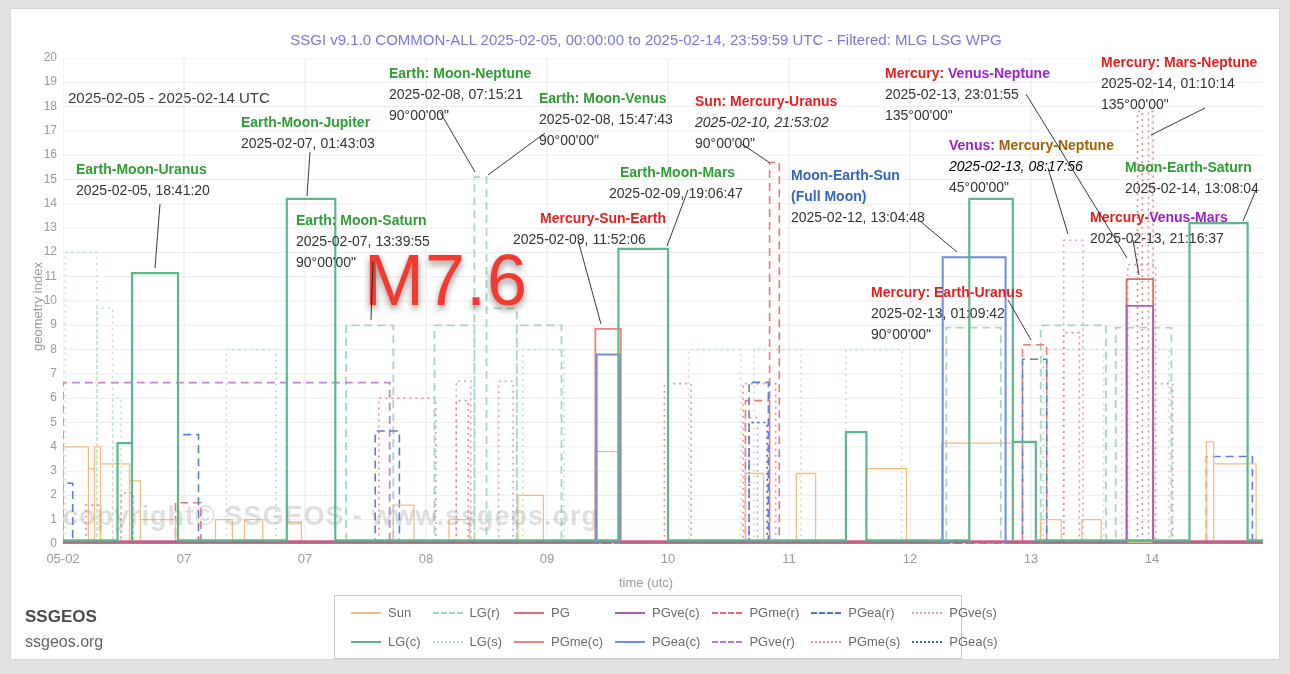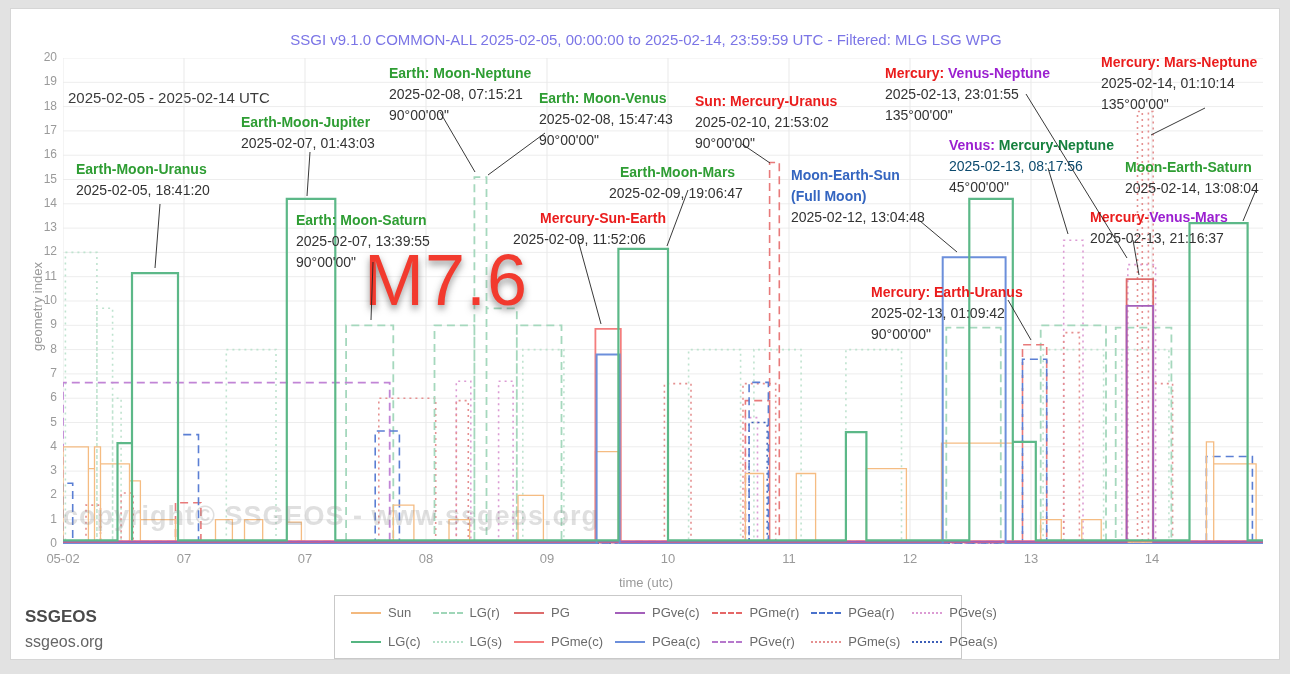--- a/index.html
+++ b/index.html
@@ -142,21 +142,21 @@
           <div><span style="color: rgb(51, 51, 51);">2025-02-08, 07:15:21</span></div>
           <div><span style="color: rgb(51, 51, 51);">90°00'00"</span></div>
         </div>
         <div class="anno" style="left: 528px; top: 79px;">
           <div class="t"><span style="color: rgb(46, 157, 51);">Earth: Moon-Venus</span></div>
           <div><span style="color: rgb(51, 51, 51);">2025-02-08, 15:47:43</span></div>
           <div><span style="color: rgb(51, 51, 51);">90°00'00"</span></div>
         </div>
         <div class="anno" style="left: 684px; top: 82px;">
           <div class="t"><span style="color: rgb(234, 28, 28);">Sun: Mercury-Uranus</span></div>
-          <div><span style="color: rgb(51, 51, 51);">2025-02-10, 21:53:02</span></div>
+          <div><span style="color: rgb(51, 51, 51); font-style: italic;">2025-02-10, 21:53:02</span></div>
           <div><span style="color: rgb(51, 51, 51);">90°00'00"</span></div>
         </div>
         <div class="anno" style="left: 598px; top: 153px;">
           <div class="t"><span style="color: rgb(46, 157, 51); padding-left: 11px;">Earth-Moon-Mars</span></div>
           <div><span style="color: rgb(51, 51, 51);">2025-02-09, 19:06:47</span></div>
         </div>
         <div class="anno" style="left: 502px; top: 199px;">
           <div class="t"><span style="color: rgb(234, 28, 28); padding-left: 27px;">Mercury-Sun-Earth</span></div>
           <div><span style="color: rgb(51, 51, 51);">2025-02-09, 11:52:06</span></div>
         </div>
@@ -164,22 +164,22 @@
           <div class="t"><span style="color: rgb(52, 101, 192);">Moon-Earth-Sun</span></div>
           <div class="t"><span style="color: rgb(52, 101, 192); margin-top: 13px;">(Full Moon)</span></div>
           <div><span style="color: rgb(51, 51, 51);">2025-02-12, 13:04:48</span></div>
         </div>
         <div class="anno" style="left: 860px; top: 273px;">
           <div class="t"><span style="color: rgb(234, 28, 28);">Mercury: Earth-Uranus</span></div>
           <div><span style="color: rgb(51, 51, 51);">2025-02-13, 01:09:42</span></div>
           <div><span style="color: rgb(51, 51, 51);">90°00'00"</span></div>
         </div>
         <div class="anno" style="left: 938px; top: 126px;">
-          <div class="t"><span style="color: rgb(155, 31, 208);">Venus:</span><span style="color: #15803d; text-align: right;"> Mercury-Neptune</span></div>
-          <div><span style="color: #0c4a6e;">2025-02-13, 08:17:56</span></div>
+          <div class="t"><span style="color: rgb(155, 31, 208);">Venus:</span><span style="color: #a16207; text-align: right;"> Mercury-Neptune</span></div>
+          <div><span style="color: #000000; font-style: italic;">2025-02-13, 08:17:56</span></div>
           <div><span style="color: rgb(51, 51, 51);">45°00'00"</span></div>
         </div>
         <div class="anno" style="left: 874px; top: 54px;">
           <div class="t"><span style="color: rgb(234, 28, 28);">Mercury:</span><span style="color: rgb(155, 31, 208);"> Venus-Neptune</span></div>
           <div><span style="color: rgb(51, 51, 51);">2025-02-13, 23:01:55</span></div>
           <div><span style="color: rgb(51, 51, 51);">135°00'00"</span></div>
         </div>
         <div class="anno" style="left: 1090px; top: 43px;">
           <div class="t"><span style="color: rgb(234, 28, 28);">Mercury: Mars-Neptune</span></div>
           <div><span style="color: rgb(51, 51, 51);">2025-02-14, 01:10:14</span></div>

